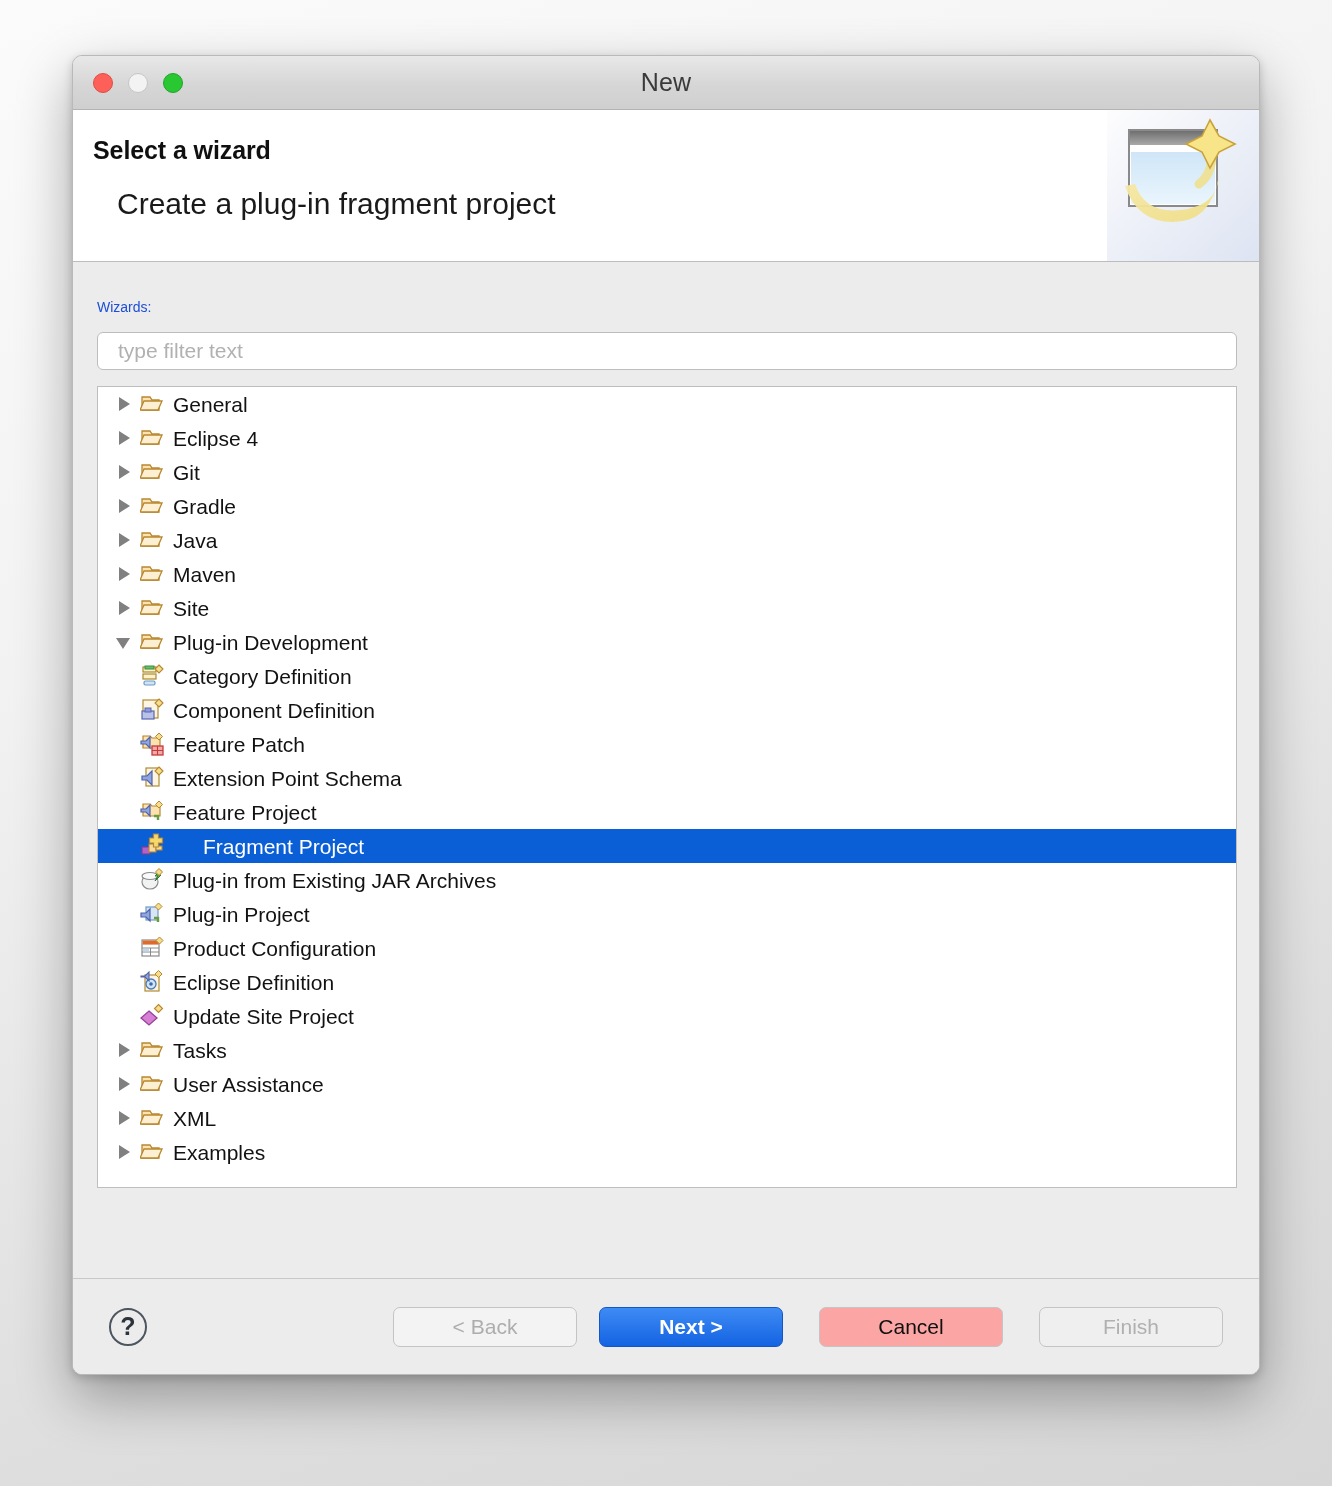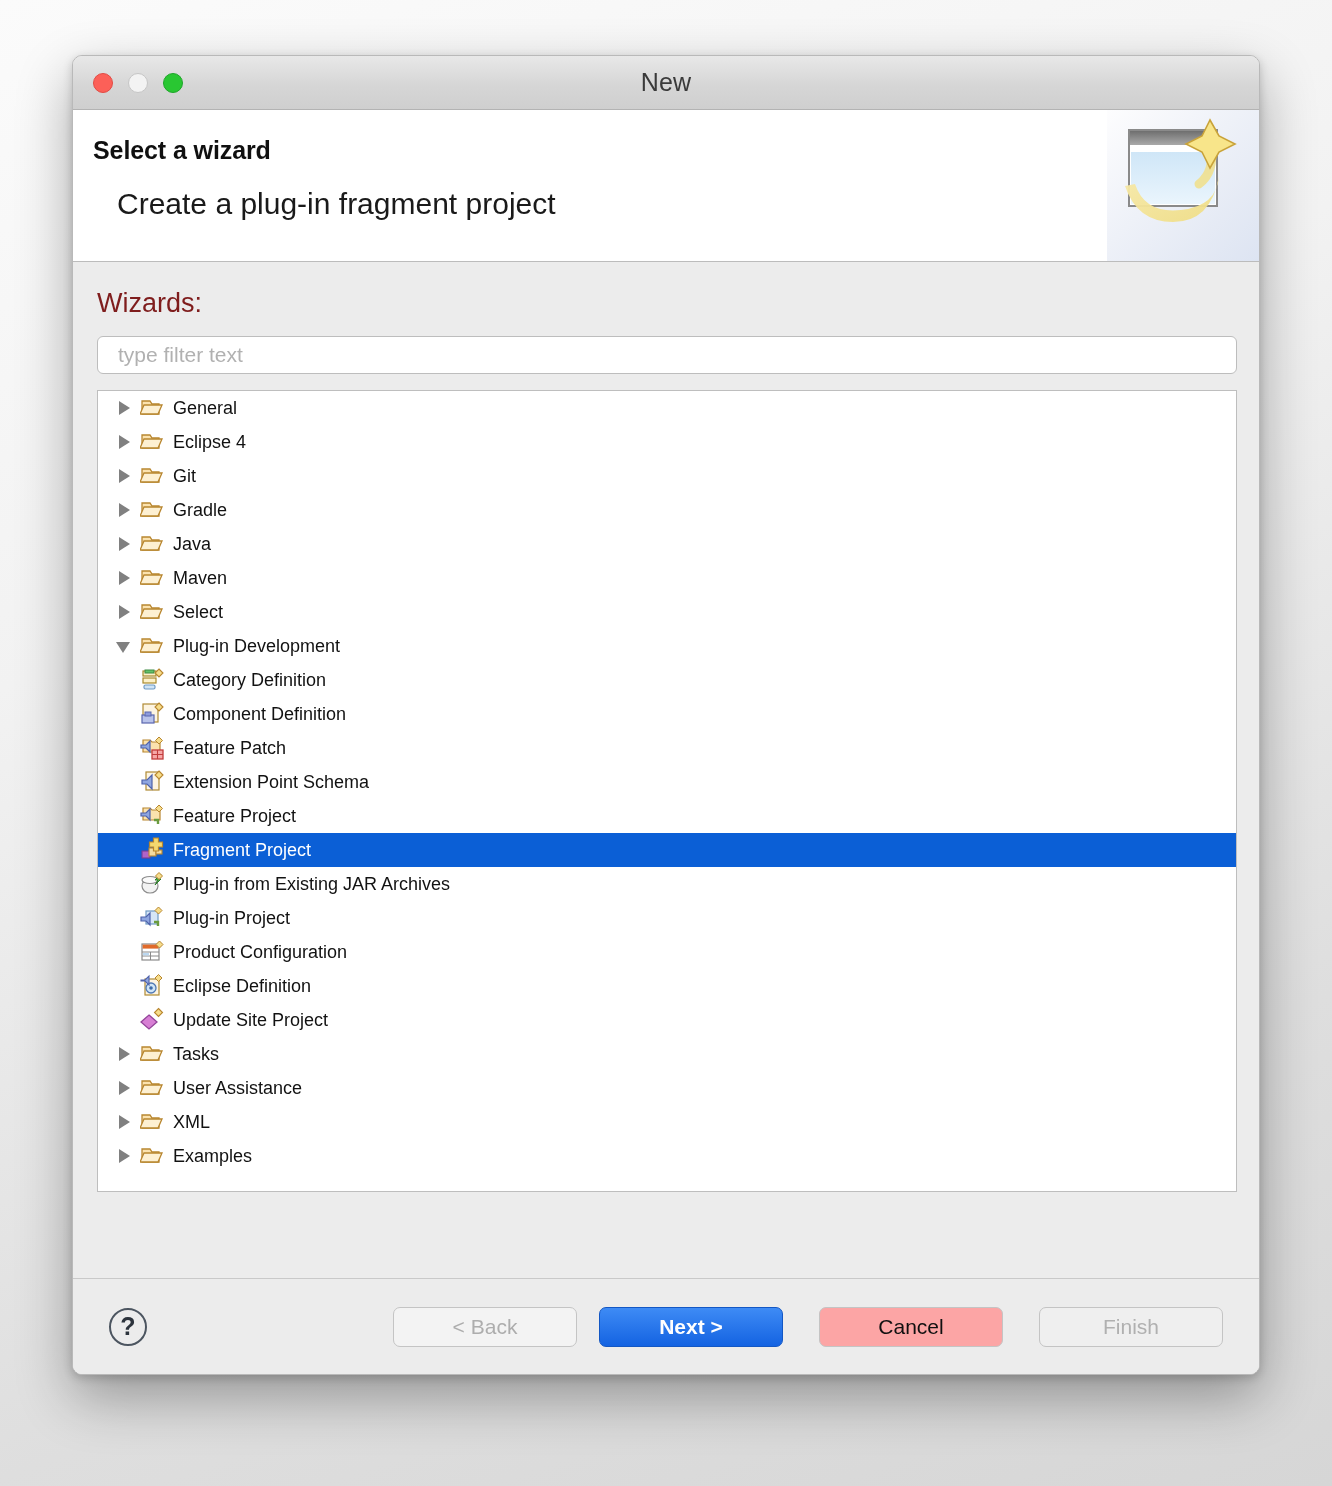--- a/index.html
+++ b/index.html
@@ -67,21 +67,21 @@
     background: linear-gradient(135deg, #fdfdfe 0%, #eef1f8 45%, #dde4f2 100%);
   }
 
   
   #body {
     position: relative;
     height: calc(100% - 54px - 152px);
     background: #ececec;
     padding: 26px 24px 0 24px;
   }
-  .wizards-label { font-size: 27px; color: #7f1d1d; margin-bottom: 17px; }
+  .wizards-label { font-size: 14px; color: #1d4ed8; margin-bottom: 17px; margin-top: 11px; }
 
   #filter-input {
     width: 1140px; height: 38px;
     background: #ffffff;
     border: 1px solid #bdbdbd;
     border-radius: 6px;
     font-size: 21px;
     color: #111;
     padding: 0 20px;
     outline: none;
@@ -95,26 +95,26 @@
     background: #ffffff;
     border: 1px solid #bebebe;
     overflow: hidden;
     position: relative;
   }
 
   .row {
     display: flex; align-items: center;
     height: 34px;
     padding-left: 16px;
-    font-size: 18px;
+    font-size: 21px;
     color: #121212;
     white-space: nowrap;
   }
   .row.child { padding-left: 42px; }
-  .row.selected { background: #0b5fd6; color: #ffffff; }
+  .row.selected { background: #0b5fd6; color: #ffffff; gap: 30px; }
 
   .twisty {
     width: 22px; height: 22px;
     margin-right: 4px;
     flex: 0 0 22px;
     position: relative;
   }
   .twisty::before {
     content: "";
     position: absolute; left: 5px; top: 4px;
@@ -298,21 +298,21 @@
           <span class="label">Maven</span>
         </div>
         <div class="row">
           <span class="twisty collapsed"></span>
           <span class="icon">
             <svg viewBox="0 0 26 26">
               <path d="M2 6 h8 l2 3 h7 v10 h-17 z" fill="#fbe2ae" stroke="#b8862f" stroke-width="1.3"></path>
               <path d="M4 10 h18 l-4 9 h-18 z" fill="#fdf0d2" stroke="#b8862f" stroke-width="1.3"></path>
             </svg>
           </span>
-          <span class="label">Select</span>
+          <span class="label">Site</span>
         </div>
         <div class="row">
           <span class="twisty expanded"></span>
           <span class="icon">
             <svg viewBox="0 0 26 26">
               <path d="M2 6 h8 l2 3 h7 v10 h-17 z" fill="#fbe2ae" stroke="#b8862f" stroke-width="1.3"></path>
               <path d="M4 10 h18 l-4 9 h-18 z" fill="#fdf0d2" stroke="#b8862f" stroke-width="1.3"></path>
             </svg>
           </span>
           <span class="label">Plug-in Development</span>

